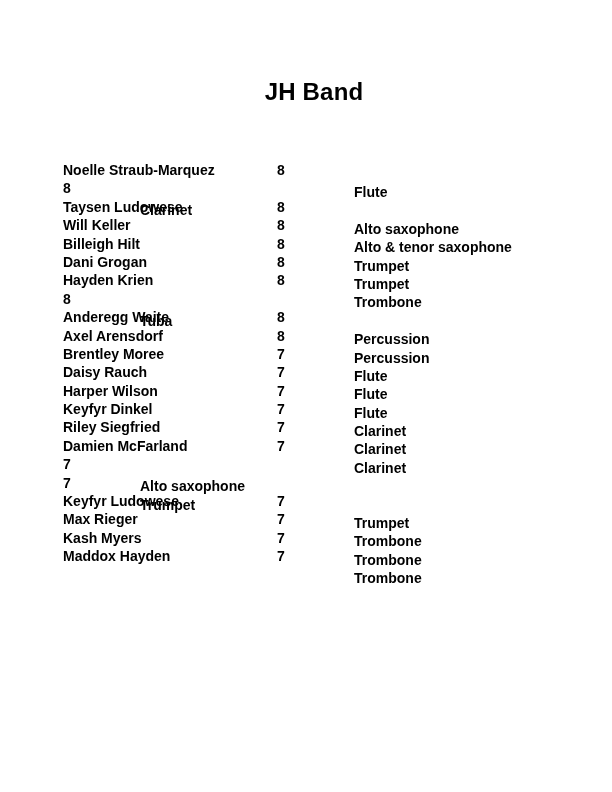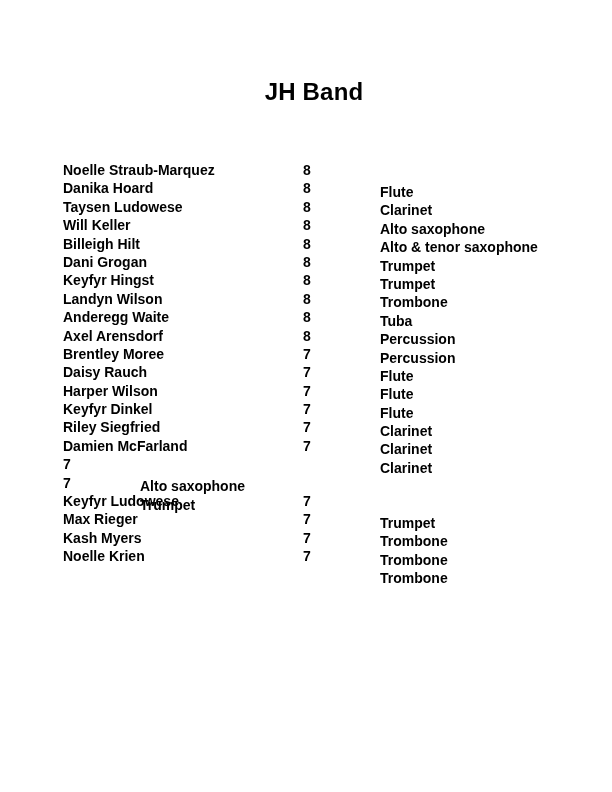--- a/index.html
+++ b/index.html
@@ -34,38 +34,37 @@
     width: 500px;
   }
   .roster-row {
     display: flex;
     height: 18.4px;
     line-height: 18.4px;
     font-size: 14px;
     font-weight: bold;
     white-space: nowrap;
   }
-  .col-name       { width: 240px; }
+  .col-name       { width: 214px; }
   .col-grade      { width: 77px;  }
   .col-instrument { flex: 1; margin-top: 22px;      }
 </style>
 </head>
 <body>
 
 <h1 class="doc-title">JH Band</h1>
 
 <div class="roster">
   <div class="roster-row">
     <span class="col-name">Noelle Straub-Marquez</span>
     <span class="col-grade">8</span>
     <span class="col-instrument">Flute</span>
   </div>
 
   <div class="roster-row">
-    <span class="col-name">Danika Hoard</span>
     <span class="col-grade">8</span>
     <span class="col-instrument">Clarinet</span>
   </div>
 
   <div class="roster-row">
     <span class="col-name">Taysen Ludowese</span>
     <span class="col-grade">8</span>
     <span class="col-instrument">Alto saxophone</span>
   </div>
 
@@ -81,27 +80,26 @@
     <span class="col-instrument">Trumpet</span>
   </div>
 
   <div class="roster-row">
     <span class="col-name">Dani Grogan</span>
     <span class="col-grade">8</span>
     <span class="col-instrument">Trumpet</span>
   </div>
 
   <div class="roster-row">
-    <span class="col-name">Keyfyr Hingst</span>
+    <span class="col-name">Hayden Krien</span>
     <span class="col-grade">8</span>
     <span class="col-instrument">Trombone</span>
   </div>
 
   <div class="roster-row">
-    <span class="col-name">Landyn Wilson</span>
     <span class="col-grade">8</span>
     <span class="col-instrument">Tuba</span>
   </div>
 
   <div class="roster-row">
     <span class="col-name">Anderegg Waite</span>
     <span class="col-grade">8</span>
     <span class="col-instrument">Percussion</span>
   </div>
 
@@ -169,17 +167,17 @@
     <span class="col-instrument">Trombone</span>
   </div>
 
   <div class="roster-row">
     <span class="col-name">Kash Myers</span>
     <span class="col-grade">7</span>
     <span class="col-instrument">Trombone</span>
   </div>
 
   <div class="roster-row">
-    <span class="col-name">Noelle Krien</span>
+    <span class="col-name">Maddox Hayden</span>
     <span class="col-grade">7</span>
     <span class="col-instrument">Trombone</span>
   </div>
 </div>
 
 </body></html>

